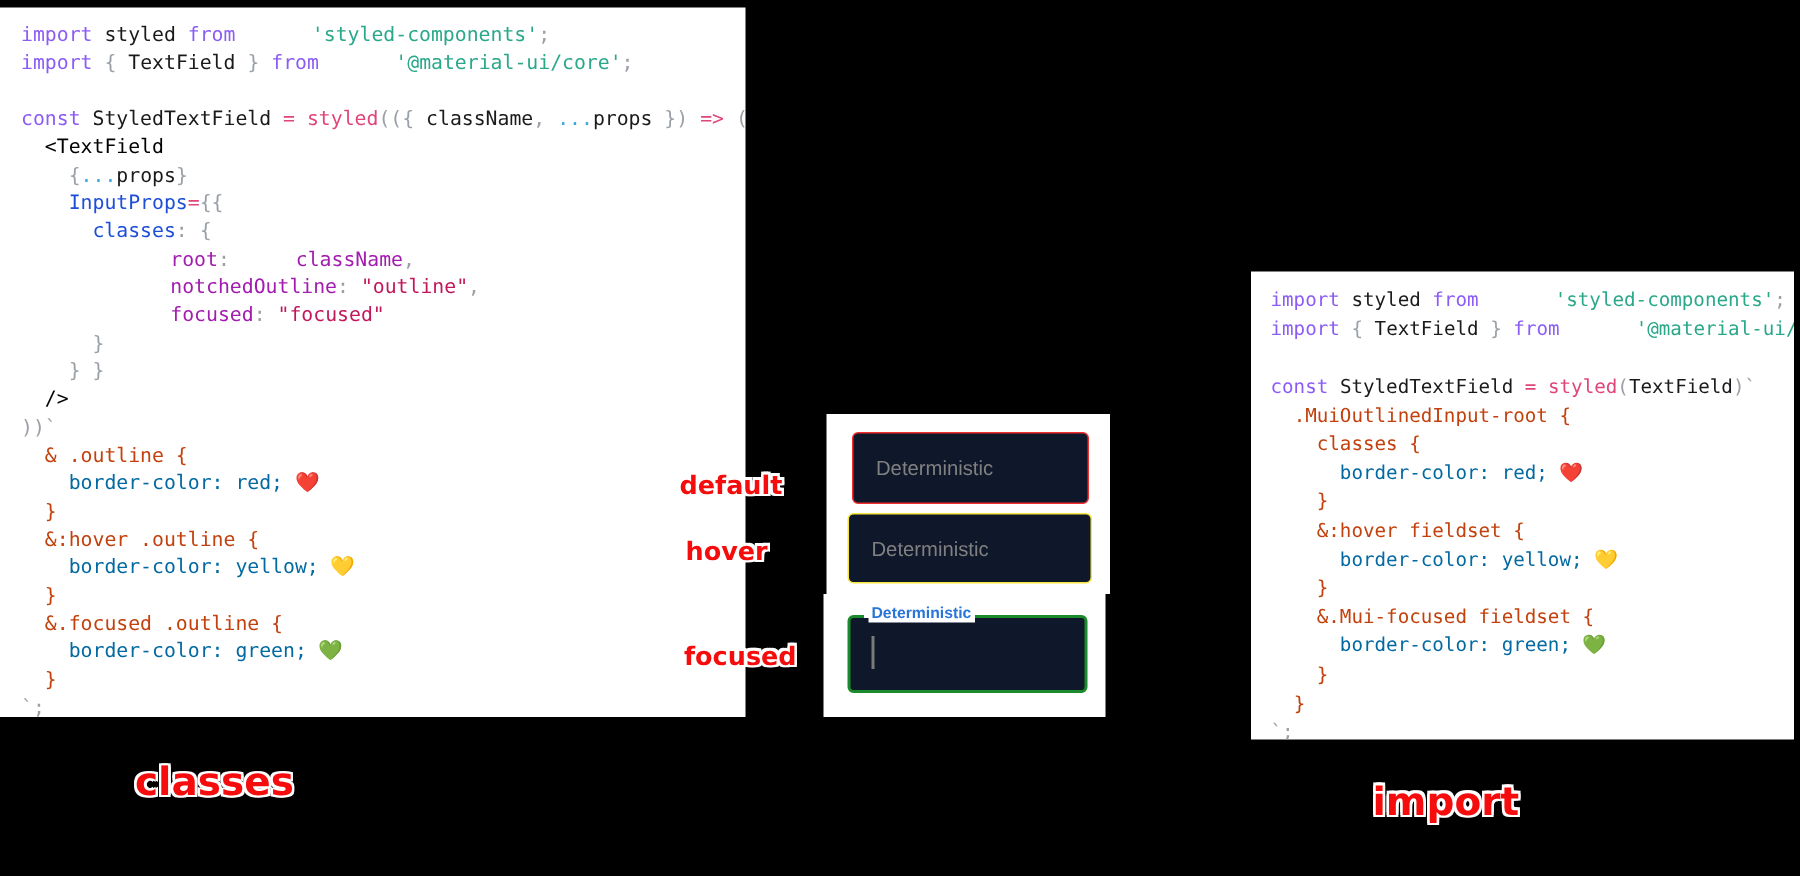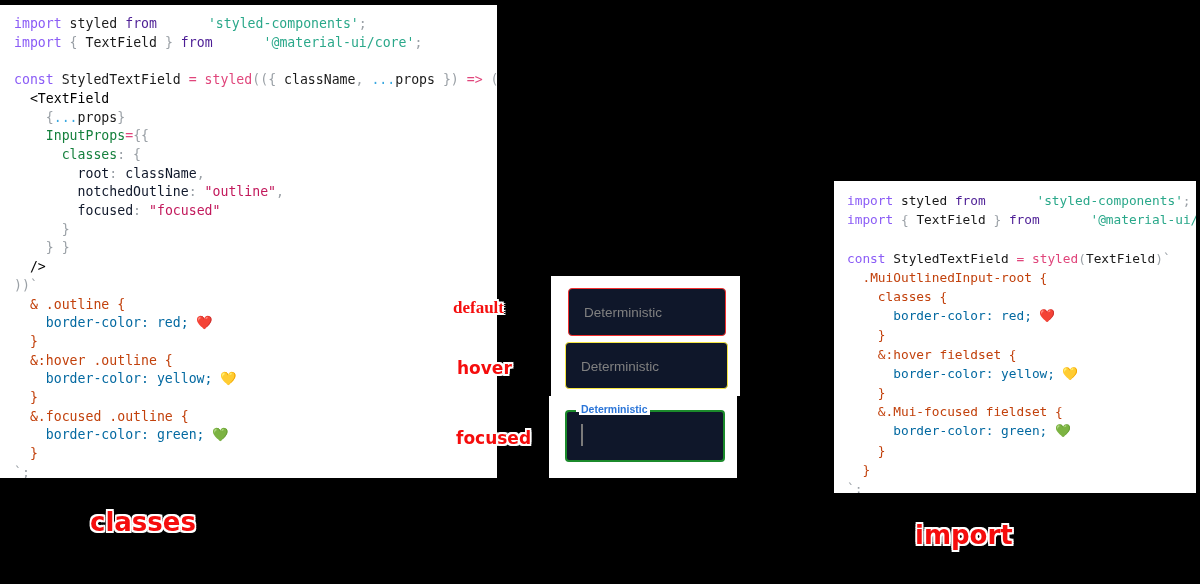--- a/index.html
+++ b/index.html
@@ -47,29 +47,29 @@
     height: 312px;
     padding: 10px 0 0 13px;
   }
   #panel-globals pre {
     font-size: 12.8px;
     line-height: 19.2px;
   }
 
   
   .t-kw      { color: #8b5cf6; }   
-  .t-from    { color: #4c1d95; }   
+  .t-from    { color: #8b5cf6; }   
   .t-plain   { color: #1a1a1a; }   
   .t-str     { color: #2aa88a; margin-left: 43px; }   
   .t-punc    { color: #9aa0a6; }   
   .t-fn      { color: #e0457b; }   
   .t-op      { color: #e0457b; }   
   .t-tag     { color: #000000; }   
-  .t-attr    { color: #15803d; }   
-  .t-prop    { color: #0f172a; }   
+  .t-attr    { color: #1d4ed8; }   
+  .t-prop    { color: #a21caf; margin-left: 36px; }   
   .t-pstr    { color: #c2185b; }   
   .t-sel     { color: #c2410c; }   
   .t-css     { color: #0369a1; margin-top: 44px; }   
   .t-tick    { color: #9aa0a6; }
   .t-spread  { color: #3aa8e0; }
 
   
   .demo-panel {
     position: absolute;
     background: #ffffff;
@@ -151,21 +151,21 @@
     font-weight: 700;
     color: #f50d0d;
     white-space: nowrap;
     text-shadow:
       -1.6px -1.6px 0 #ffffff,  1.6px -1.6px 0 #ffffff,
       -1.6px  1.6px 0 #ffffff,  1.6px  1.6px 0 #ffffff,
       -1.6px 0 0 #ffffff, 1.6px 0 0 #ffffff,
        0 -1.6px 0 #ffffff, 0 1.6px 0 #ffffff;
   }
   .annot-state { font-size: 17px; }
-  #annot-default  { left: 453px; top: 298px; font-family: Liberation Serif, serif; }
+  #annot-default  { left: 453px; top: 314px; }
   #annot-hover    { left: 457px; top: 358px; text-align: right; }
   #annot-focused  { left: 456px; top: 428px; }
 
   .annot-title { font-size: 26px; }
   #title-classes { left: 90px;  top: 507px; }
   #title-globals { left: 915px; top: 520px; }
 </style>
 </head>
 <body>
 

